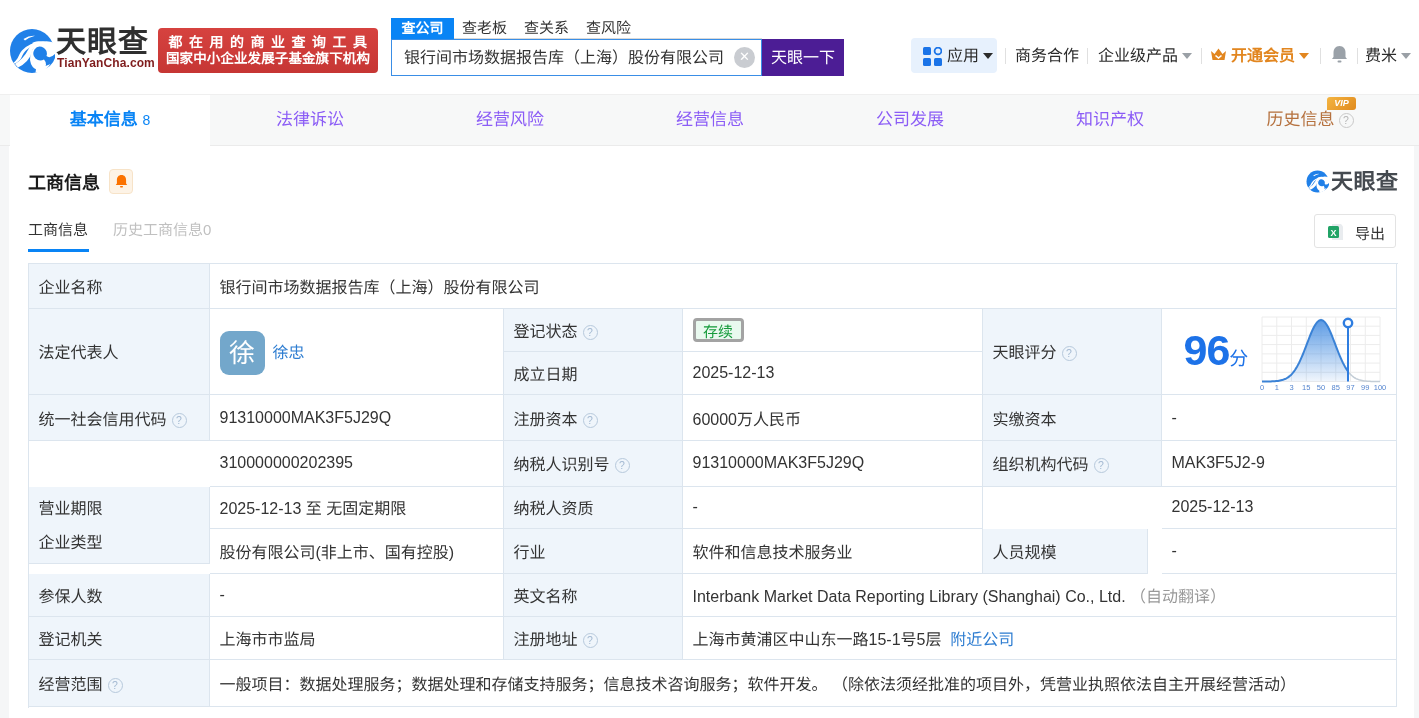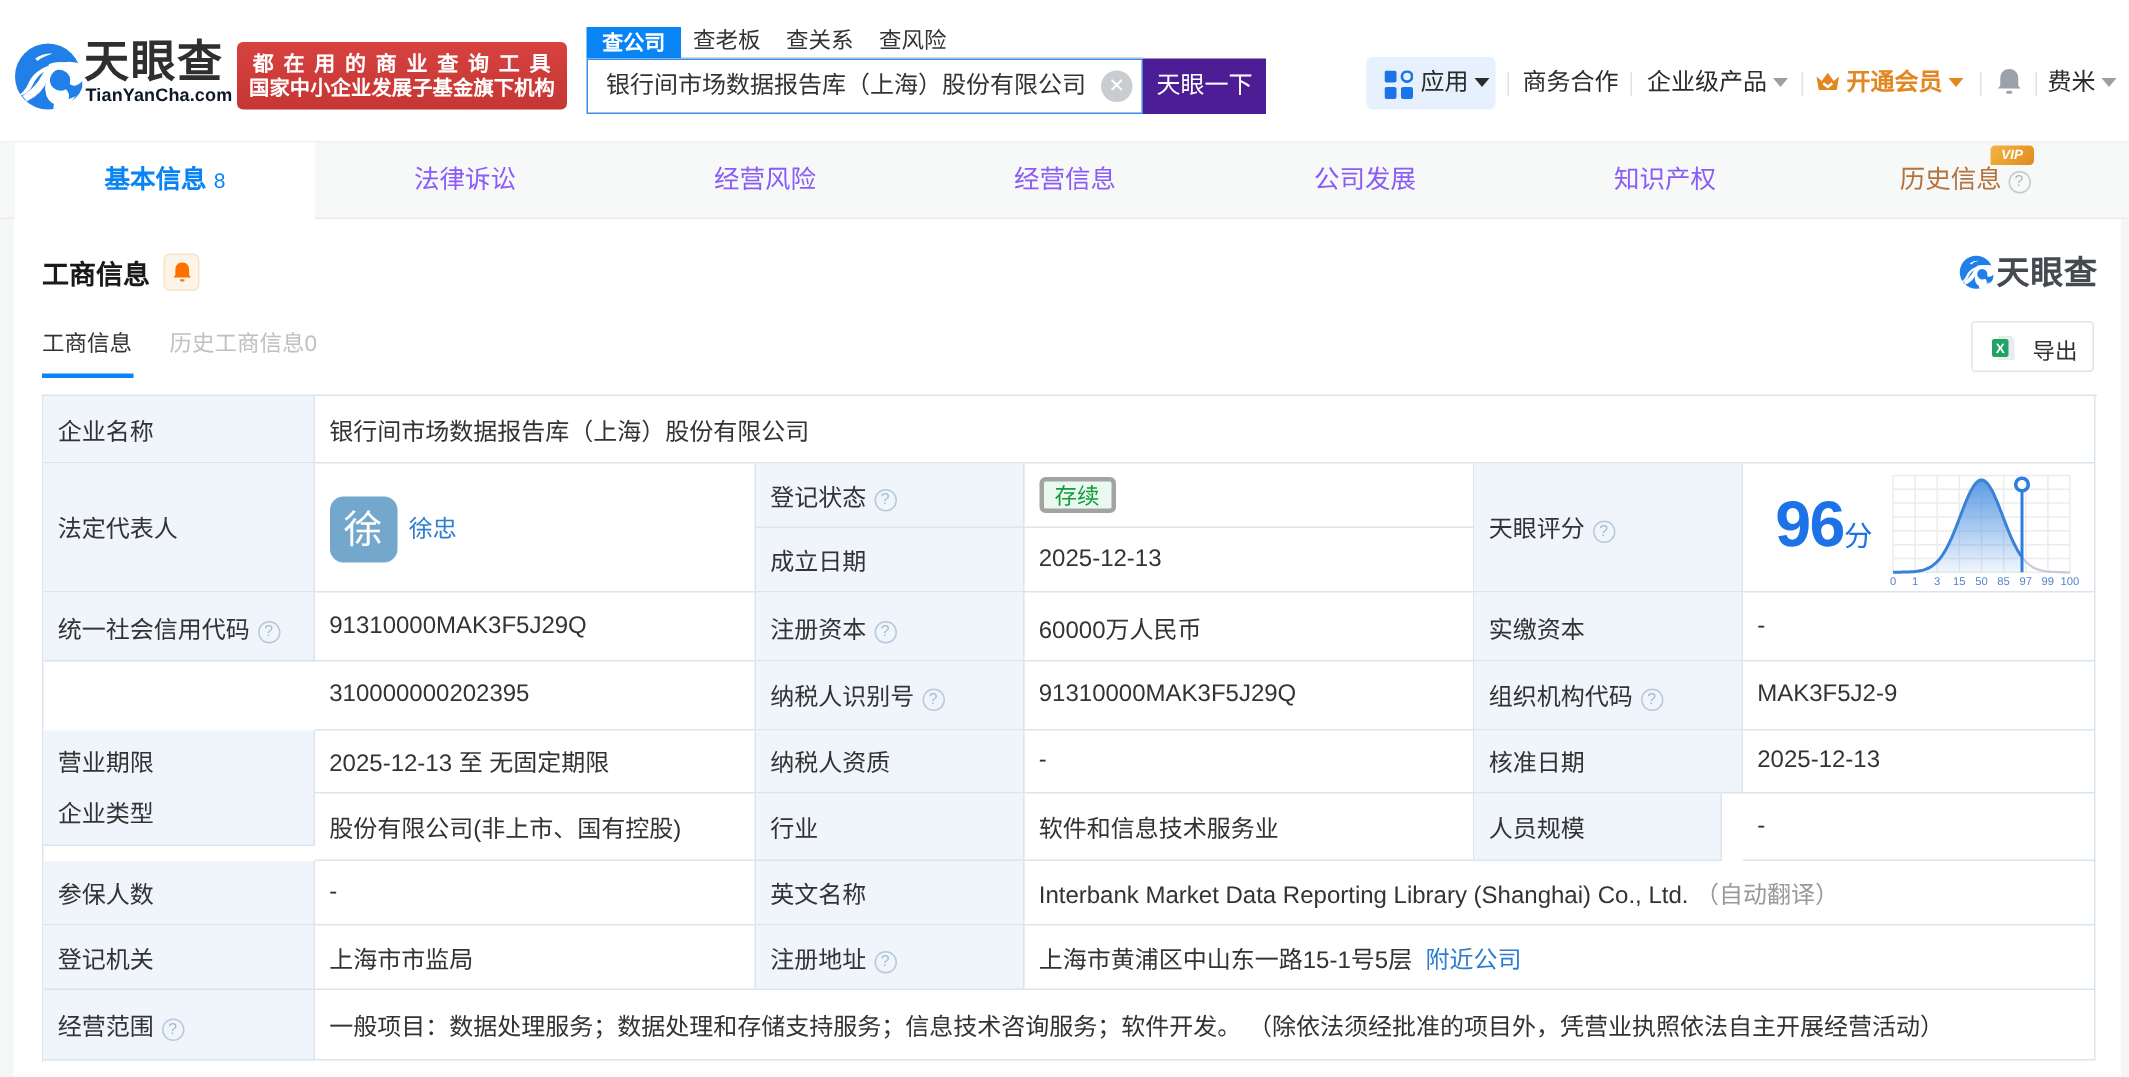--- a/index.html
+++ b/index.html
@@ -56,21 +56,21 @@
       <path d="M24.5 15.3 C16.5 18 11.8 22.8 9.8 27.8 C8.4 31.2 5.8 34 2.6 36.2 C6.8 36 10.8 33 12.6 29.2 C15 23.6 19 19.6 25.2 17.5 Z" fill="#fff"></path>
       <path d="M23.5 14.8 C31 11.8 39.5 13.5 42.8 18.5 C45.2 22.3 44.6 27.6 41.8 31.5 C39.5 34.7 36.8 36.3 34 36.8 C36.3 34.8 38 32.4 38.6 29.5 C39.5 25.2 37.8 20.8 34 19 C30.8 17.4 26.8 17.8 23.8 19.6 Z" fill="#fff"></path>
       <path d="M23 34 C28.5 35 33.5 33.8 37.2 30.6 C39 29 40.4 26.9 41.2 24.8 C41.5 27.8 40.3 30.9 37.9 33.3 C34.3 36.8 28.8 37.7 24.1 35.9 C23.6 35.3 23.2 34.7 23 34 Z" fill="#fff"></path>
       <path d="M26.5 44.7 C33 44.3 38.5 41.2 41.8 36.2 C37.5 39.3 32 40.3 27.2 39.2 Z" fill="#fff"></path>
       <path d="M25 19 Q33 10 46 15 L46 30 Q43 39 33 42 Q25 43 22 36 Q19 27 25 19 Z" fill="#fff"></path>
       <path d="M35 20 Q29 16.5 25.5 21.5 Q22.5 26.5 26.5 30.5 Q30.5 34 35 31.5 Q40 37 33 42 Q43 39 46 30 L46 26 Q41 31 37.5 28 Q39 23 35 20 Z" fill="#2080e8"></path>
       <path d="M6 36 Q15 30 19 22 Q22 15.5 29 14.5 L30 16.5 Q24 18 22.5 25 Q20 34 9 39.5 Z" fill="#fff"></path>
       <path d="M28 44.8 Q37 43 41.5 36 Q34 40 27 38.5 Z" fill="#fff"></path>
     </svg>
     <div class="abs" style="left:56px;top:27px;font-size:30px;font-weight:bold;color:#2f2f2f;letter-spacing:1px;line-height:30px;">天眼查</div>
-    <div class="abs" style="left:57px;top:56px;font-size:12px;font-weight:bold;color:#0f172a;letter-spacing:0.1px;">TianYanCha.com</div>
+    <div class="abs" style="left:57px;top:56px;font-size:12px;font-weight:bold;color:#7f1d1d;letter-spacing:0.1px;">TianYanCha.com</div>
     <div class="redbox">
         <div class="l1">都在用的商业查询工具</div>
         <div class="l2">国家中小企业发展子基金旗下机构</div>
       </div>
     <div class="stabs">
       <div class="stab-active">查公司</div>
       <div class="stab" style="left:71px;">查老板</div>
       <div class="stab" style="left:133px;">查关系</div>
       <div class="stab" style="left:195px;">查风险</div>
     </div>
@@ -257,23 +257,20 @@
         </div>
       <div class="cell" style="left:181px;top:223px;width:294px;height:42.5px;">
           <div class="inner">2025-12-13 至 无固定期限</div>
         </div>
       <div class="cell lab" style="left:475px;top:223px;width:179px;height:42.5px;">
           <div class="inner">纳税人资质</div>
         </div>
       <div class="cell" style="left:654px;top:223px;width:300px;height:42.5px;">
           <div class="inner">-</div>
         </div>
-      <div class="cell lab" style="left:954px;top:223px;width:179px;height:42.5px;">
-          <div class="inner">核准日期</div>
-        </div>
       <div class="cell" style="left:1133px;top:223px;width:235px;height:42.5px;">
           <div class="inner">2025-12-13</div>
         </div>
       <div class="cell lab" style="left:0px;top:256px;width:181px;height:44.5px;">
           <div class="inner">企业类型</div>
         </div>
       <div class="cell" style="left:181px;top:265.5px;width:294px;height:44.5px;">
           <div class="inner">股份有限公司(非上市、国有控股)</div>
         </div>
       <div class="cell lab" style="left:475px;top:265.5px;width:179px;height:44.5px;">

